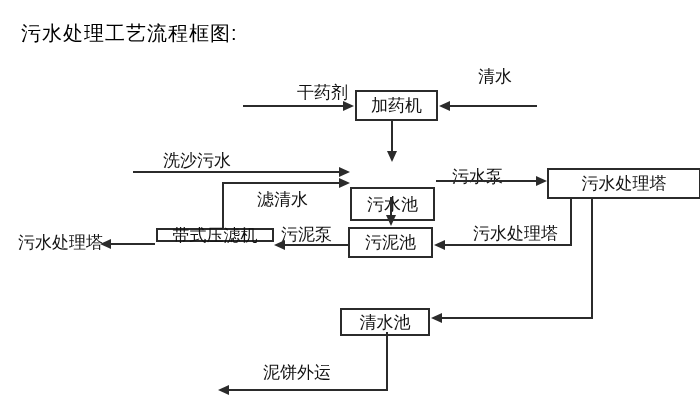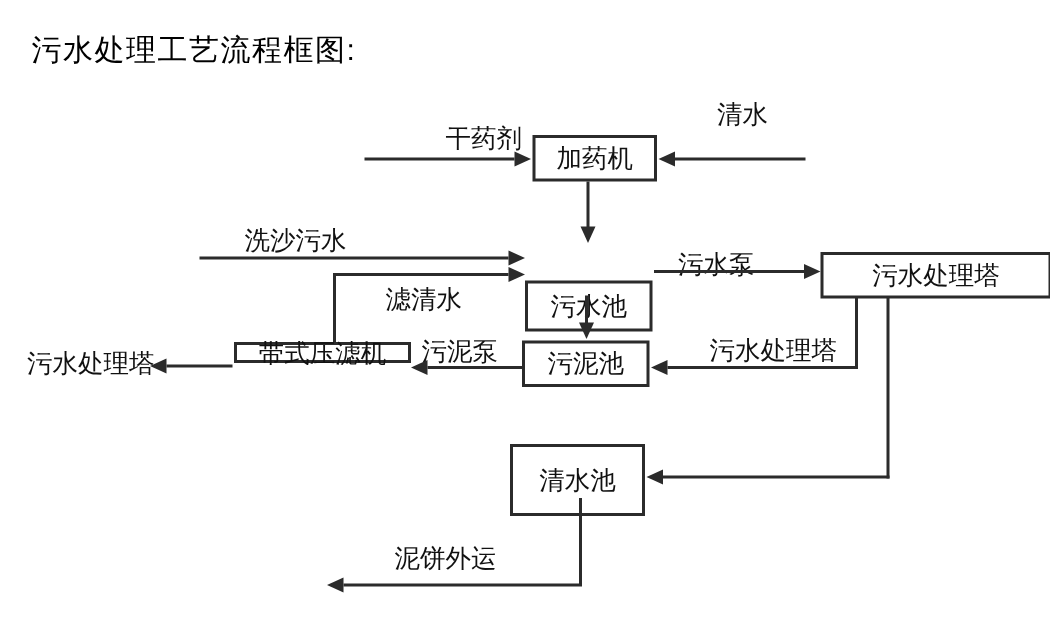--- a/index.html
+++ b/index.html
@@ -85,21 +85,21 @@
 
 <div class="canvas">
 
   <h1 class="title">污水处理工艺流程框图:</h1>
 
   <div class="node" style="left:355px; top:90px;  width:83px;  height:31px;">加药机</div>
   <div class="node" style="left:350px; top:163px; width:85px;  height:34px;margin-top:24px;">污水池</div>
   <div class="node" style="left:547px; top:168px; width:154px; height:31px;">污水处理塔</div>
   <div class="node" style="left:348px; top:227px; width:85px;  height:31px;text-align:center;">污泥池</div>
   <div class="node" style="left:156px; top:228px; width:118px; height:14px;text-align:center;">带式压滤机</div>
-  <div class="node" style="left:340px; top:296px; width:90px;  height:48px;">清水池</div>
+  <div class="node" style="left:340px; top:308px; width:90px;  height:28px;">清水池</div>
 
   <span class="flow-label" style="left:257px; top:84px;margin-left:40px;">干药剂</span>
   <span class="flow-label" style="left:478px; top:68px;">清水</span>
   <span class="flow-label" style="left:163px; top:152px;">洗沙污水</span>
   <span class="flow-label" style="left:452px; top:152px;margin-top:16px;">污水泵</span>
   <span class="flow-label" style="left:257px; top:191px;">滤清水</span>
   <span class="flow-label" style="left:473px; top:225px;">污水处理塔</span>
   <span class="flow-label" style="left:281px; top:226px;">污泥泵</span>
   <span class="flow-label" style="left:18px;  top:234px;">污水处理塔</span>
   <span class="flow-label" style="left:263px; top:364px;">泥饼外运</span>

